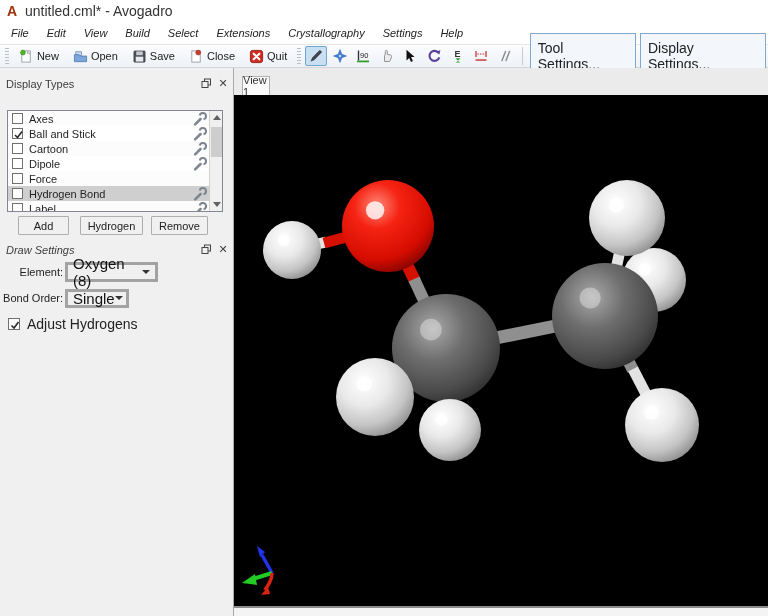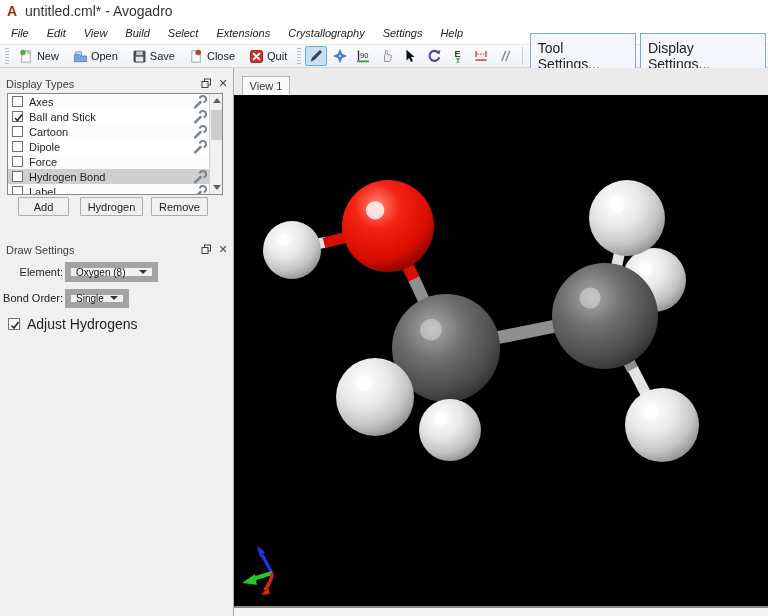--- a/index.html
+++ b/index.html
@@ -29,60 +29,60 @@
   .tb-settings-btn { padding:6px 7px; margin:0 2px; font-size:14px; background:#f3f7fb; border:1px solid #7fa8cc; color:#222; }
 
   
   .main { position:absolute; left:0; top:68px; width:768px; height:548px; }
   .dock { position:absolute; left:0; top:0; width:233px; height:548px; background:#f0f0f0; }
 
   .panel-titlebar { position:absolute; left:0; width:233px; height:20px; display:flex; align-items:flex-end; }
   .panel-title-text { margin-left:6px; font-size:11px; color:#3c3c3c; flex:1; }
   .panel-btn { width:14px; height:14px; display:flex; align-items:center; justify-content:center; margin-right:3px; color:#444; font-size:11px; }
 
-  .listbox { position:absolute; left:7px; top:25px; width:216px; height:102px; background:#ffffff; border:1px solid #828790; overflow:hidden; }
+  .listbox { position:absolute; left:7px; top:42px; width:216px; height:102px; background:#ffffff; border:1px solid #828790; overflow:hidden; }
   .dt-rows { position:absolute; left:0; top:0; width:201px; }
   .dt-row { height:15px; display:flex; align-items:center; padding-left:4px; background:#ffffff; }
   .dt-row:nth-child(odd) { background:#fcfcfc; }
   .dt-row.selected { background:#cfcfcf; }
   .dt-check { width:11px; height:11px; border:1px solid #707070; background:#fff; margin-right:6px; position:relative; flex:none; }
   .dt-check svg { position:absolute; left:0; top:0; visibility:hidden; }
   .dt-row.checked .dt-check svg { visibility:visible; }
   .dt-label { flex:1; font-size:11px; color:#1f1f1f; white-space:nowrap; overflow:hidden; }
   .wrench { width:14px; height:14px; margin-right:2px; flex:none; }
 
   .v-scrollbar { position:absolute; right:0; top:0; width:13px; height:100px; background:#f0f0f0; border-left:1px solid #d0d0d0; }
   .sb-arrow { position:absolute; left:0; width:13px; height:13px; display:flex; align-items:center; justify-content:center; }
   .sb-up { top:0; } .sb-down { bottom:0; }
   .tri-up { width:0; height:0; border-left:4px solid transparent; border-right:4px solid transparent; border-bottom:5px solid #606060; }
   .tri-down { width:0; height:0; border-left:4px solid transparent; border-right:4px solid transparent; border-top:5px solid #606060; }
   .sb-thumb { position:absolute; left:1px; top:16px; width:11px; height:30px; background:#cdcdcd; }
 
-  .dt-btnrow { position:absolute; top:129px; left:0; width:228px; height:20px; }
+  .dt-btnrow { position:absolute; top:148px; left:0; width:228px; height:20px; }
   .push-btn { position:absolute; height:19px; background:#f0f0f0; border:1px solid #aeaeae; font-size:11px; color:#222; display:flex; align-items:center; justify-content:center; border-radius:1px; }
   .btn-add { left:18px; width:51px; }
   .btn-dup { left:80px; width:63px; }
   .btn-rem { left:151px; width:57px; }
 
-  .ds-titlebar { top:168px; }
+  .ds-titlebar { top:168px;font-style:italic; }
   .form-row { position:absolute; left:0; width:233px; height:20px; display:flex; align-items:center; }
   .row-element { top:194px; } .row-bond { top:220px; } .row-adjust { top:246px; }
   .form-label { position:absolute; right:170px; left:0; text-align:right; font-size:11px; color:#222; }
-  .combo { position:absolute; left:65px; height:20px; background:#f0f0f0; border:6px solid #a3a3a3; display:flex; align-items:center; padding:0 5px; font-size:10px; color:#111; }
+  .combo { position:absolute; left:65px; height:20px; background:#f0f0f0; border:3px solid #a3a3a3; display:flex; align-items:center; padding:0 5px; font-size:15px; color:#111; }
   .combo-element { width:93px; } .combo-bond { width:64px; height:19px; }
   .combo .arrow { margin-left:auto; width:0; height:0; border-left:4px solid transparent; border-right:4px solid transparent; border-top:4px solid #333; }
   .adjust-check { position:absolute; left:8px; width:12px; height:12px; border:1px solid #707070; background:#fff; }
   .adjust-check svg { visibility:hidden; }
   .adjust-check.checked svg { visibility:visible; }
   .adjust-label { position:absolute; left:27px; font-size:14px; color:#222; }
 
   
   .workspace { position:absolute; left:233px; top:0; width:535px; height:548px; border-left:1px solid #a9a9a9; background:#ebebeb; }
   .tabbar { position:absolute; left:0; top:0; width:535px; height:27px; background:#ebebeb; display:flex; align-items:flex-end; }
-  .tab { margin-left:8px; width:48px; height:19px; background:#fafafa; border:1px solid #b0b0b0; border-bottom:none; display:flex; align-items:center; justify-content:center; font-size:11px; color:#333; }
+  .tab { margin-left:8px; width:28px; height:19px; background:#fafafa; border:1px solid #b0b0b0; border-bottom:none; display:flex; align-items:center; justify-content:center; font-size:11px; color:#333; }
   .viewport { position:absolute; left:0; top:27px; width:534px; height:511px; background:#000; }
   .viewport svg { display:block; }
   .bottom-strip { position:absolute; left:0; top:538px; width:534px; height:10px; background:#f4f4f4; border-top:2px solid #8c8c8c; }
 </style>
 </head>
 <body>
 
 <div class="window">
 
   <div class="titlebar">

